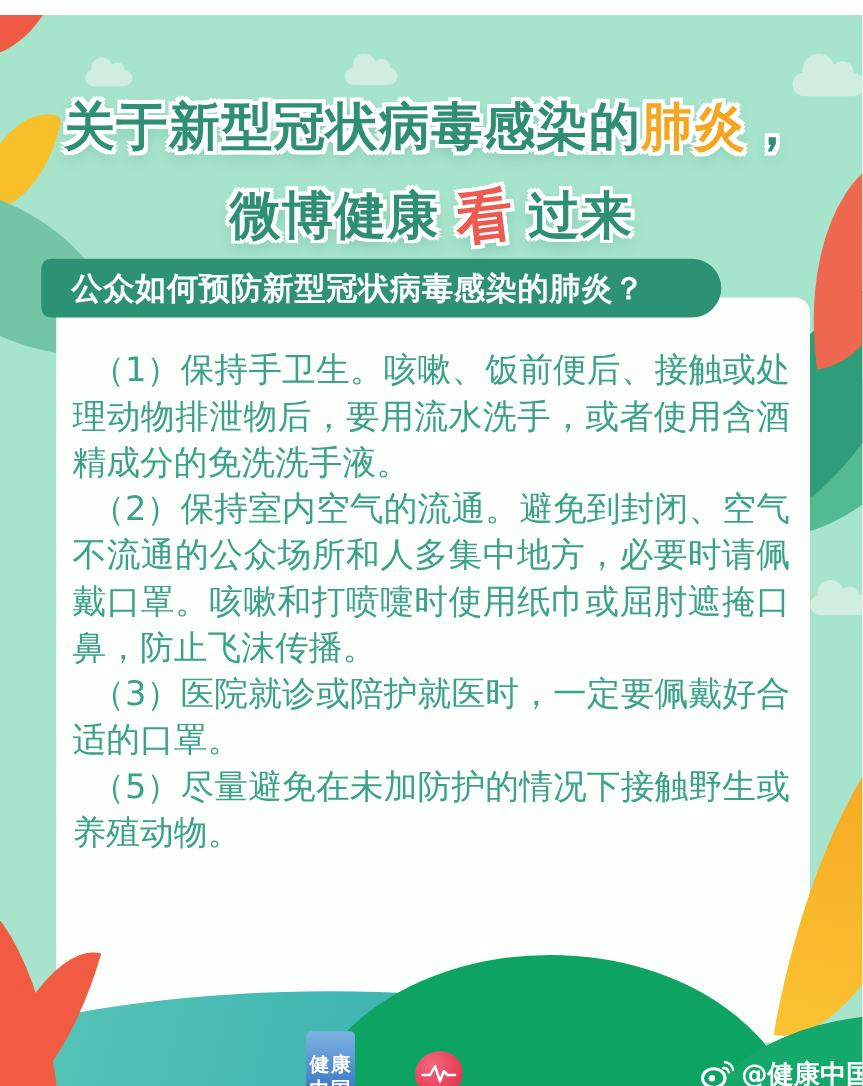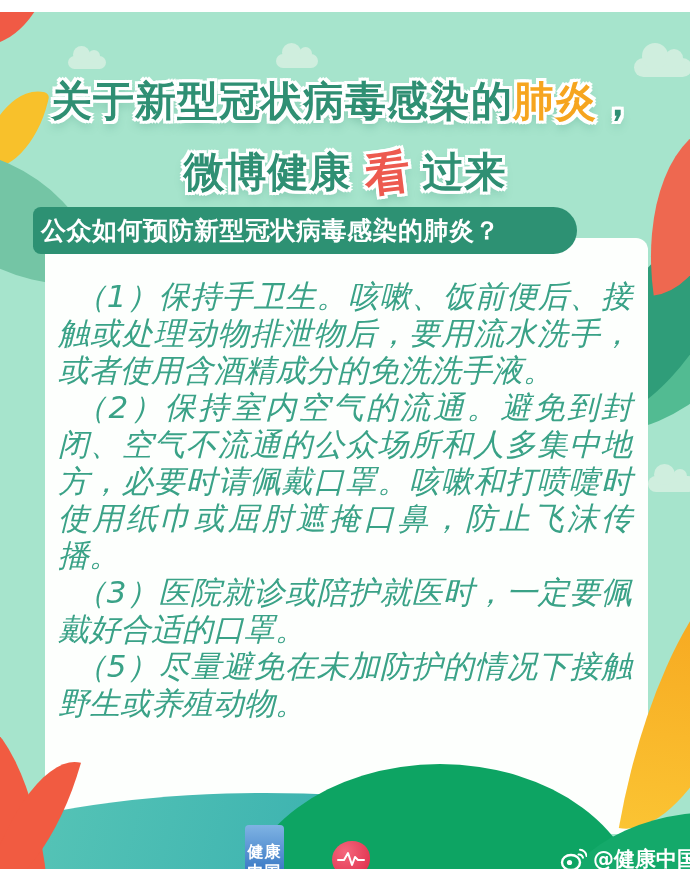--- a/index.html
+++ b/index.html
@@ -58,31 +58,31 @@
   .t-line.l1{top:62px;}
   .t-line.l2{top:128px;}
   .hl-orange{color:#f6a51f;}
   .hl-red{color:#ed5a4f; display:inline-block; transform:rotate(-7deg) translateY(3px);
           font-size:46px; margin:0 12px;}
   
   .banner{
     position:absolute; left:33px; top:195px; width:544px; height:47px; z-index:5;
     background:#2d9173; border-radius:8px 24px 24px 8px;
     color:#fff; font-size:25px; font-weight:bold; line-height:47px;
-    padding-left:8px; box-sizing:border-box; letter-spacing:0.5px; white-space:nowrap;
+    padding-left:24px; box-sizing:border-box; letter-spacing:0.5px; white-space:nowrap;
   }
   
   .card{
     position:absolute; left:45px; top:226px; width:603px; min-height:596px; z-index:3;
     background:#fdfffd; border-radius:12px;
     padding:40px 16px 30px 13px; box-sizing:border-box;
   }
   .tip{
-    margin:0; color:#3aa287; font-size:31px; line-height:37px;
-    text-align:justify; text-indent:0.55em; letter-spacing:0;font-style:italic;
+    margin:0; color:#3aa287; font-size:27px; line-height:37px;
+    text-align:justify; text-indent:0.55em; letter-spacing:0;
   }
   
   .hill{position:absolute; border-radius:50%;}
   .hill.teal{left:-130px; top:781px; width:790px; height:240px; z-index:6;
     background:linear-gradient(105deg,#63cdb9 0%,#3db3b0 55%,#1f9db0 100%);}
   .hill.green1{left:238px; top:752px; width:404px; height:300px; background:#0da463; z-index:7;}
   .hill.green2{left:552px; top:800px; width:330px; height:220px; background:#14a96a; z-index:7;}
   
   .logo-hc{
     position:absolute; left:245px; top:813px; width:39px; height:54px; z-index:9;

